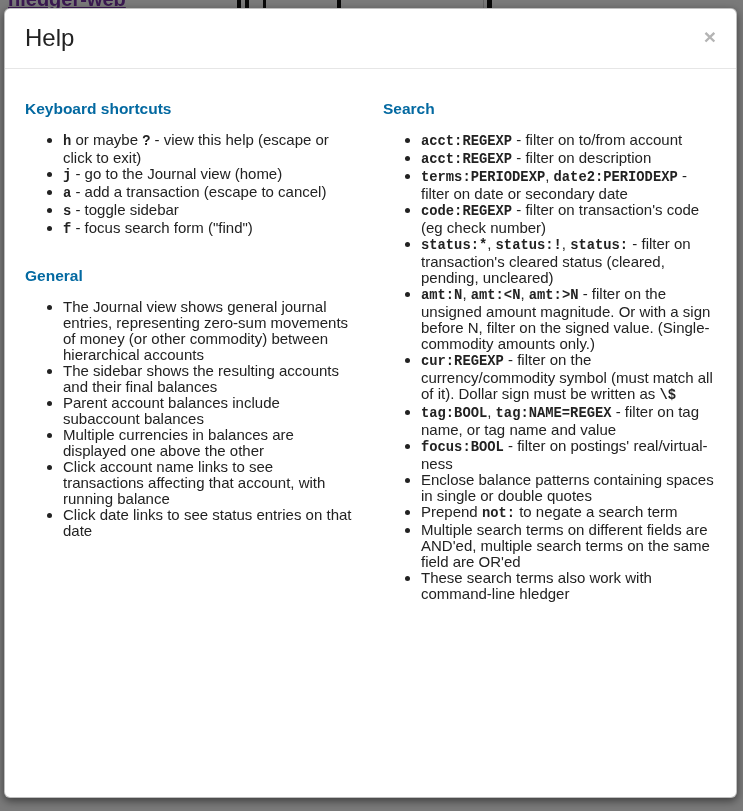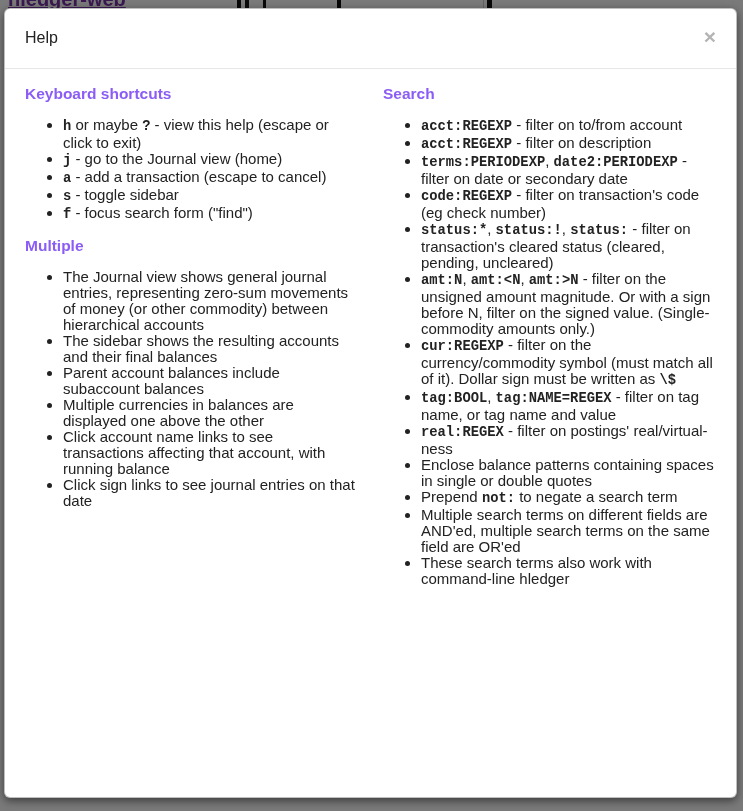--- a/index.html
+++ b/index.html
@@ -26,31 +26,31 @@
   
   .modal-backdrop{position:absolute;inset:0;background:rgba(0,0,0,0.52);cursor:pointer;}
   
   .modal{
     position:absolute;left:4px;top:8px;width:733px;height:790px;
     box-sizing:border-box;background:#fff;border:1px solid rgba(0,0,0,0.25);
     border-radius:6px;box-shadow:0 3px 9px rgba(0,0,0,0.5);
     overflow:hidden;
   }
   .modal-header{position:relative;padding:14px 20px 15px;border-bottom:1px solid #e6e6e6;}
-  .modal-title{margin:0;font-size:16px;font-weight:400;line-height:30px;color:#222;}
+  .modal-title{margin:0;font-size:24px;font-weight:400;line-height:30px;color:#222;}
   .close{
     position:absolute;top:20px;right:20px;
     font-size:21px;font-weight:bold;line-height:16px;color:#b4b4b4;
     cursor:pointer;border:0;background:none;padding:0;
     font-family:"Liberation Sans",sans-serif;
   }
   .modal-body{display:flex;gap:25px;padding:2px 20px 20px;}
   .col{flex:1 1 0;min-width:0;}
   .col section h4{
-    margin:12px 0 0;font-size:15.5px;font-weight:bold;line-height:21px;color:#8b5cf6;
+    margin:27px 0 0;font-size:15.5px;font-weight:bold;line-height:21px;color:#0369a1;
   }
   .col section ul{margin:13px 0 6px;padding-left:38px;}
   .col section li{font-size:15px;line-height:16px;color:#222;}
   .col section li code{
     font-family:"Liberation Mono","DejaVu Sans Mono",monospace;
     font-weight:bold;font-size:13.8px;color:#222;background:none;
   }
 </style>
 </head>
 <body>
@@ -78,44 +78,44 @@
           <h4>Keyboard shortcuts</h4>
           <ul>
             <li><code>h</code> or maybe <code>?</code> - view this help (escape or click to exit)</li>
             <li><code>j</code> - go to the Journal view (home)</li>
             <li><code>a</code> - add a transaction (escape to cancel)</li>
             <li><code>s</code> - toggle sidebar</li>
             <li><code>f</code> - focus search form ("find")</li>
           </ul>
         </section>
         <section>
-          <h4>Multiple</h4>
+          <h4>General</h4>
           <ul>
             <li>The Journal view shows general journal entries, representing zero-sum movements of money (or other commodity) between hierarchical accounts</li>
             <li>The sidebar shows the resulting accounts and their final balances</li>
             <li>Parent account balances include subaccount balances</li>
             <li>Multiple currencies in balances are displayed one above the other</li>
             <li>Click account name links to see transactions affecting that account, with running balance</li>
-            <li>Click sign links to see journal entries on that date</li>
+            <li>Click date links to see status entries on that date</li>
           </ul>
         </section>
       </div>
     <div class="col">
         <section>
           <h4>Search</h4>
           <ul>
             <li><code>acct:REGEXP</code> - filter on to/from account</li>
             <li><code>acct:REGEXP</code> - filter on description</li>
             <li><code>terms:PERIODEXP</code>, <code>date2:PERIODEXP</code> - filter on date or secondary date</li>
             <li><code>code:REGEXP</code> - filter on transaction's code (eg check number)</li>
             <li><code>status:*</code>, <code>status:!</code>, <code>status:</code> - filter on transaction's cleared status (cleared, pending, uncleared)</li>
             <li><code>amt:N</code>, <code>amt:&lt;N</code>, <code>amt:&gt;N</code> - filter on the unsigned amount magnitude. Or with a sign before N, filter on the signed value. (Single-commodity amounts only.)</li>
             <li><code>cur:REGEXP</code> - filter on the currency/commodity symbol (must match all of it). Dollar sign must be written as <code>\$</code></li>
             <li><code>tag:BOOL</code>, <code>tag:NAME=REGEX</code> - filter on tag name, or tag name and value</li>
-            <li><code>real:REGEX</code> - filter on postings' real/virtual-ness</li>
+            <li><code>focus:BOOL</code> - filter on postings' real/virtual-ness</li>
             <li>Enclose balance patterns containing spaces in single or double quotes</li>
             <li>Prepend <code>not:</code> to negate a search term</li>
             <li>Multiple search terms on different fields are AND'ed, multiple search terms on the same field are OR'ed</li>
             <li>These search terms also work with command-line hledger</li>
           </ul>
         </section>
       </div>
   </div>
 </div>
 

